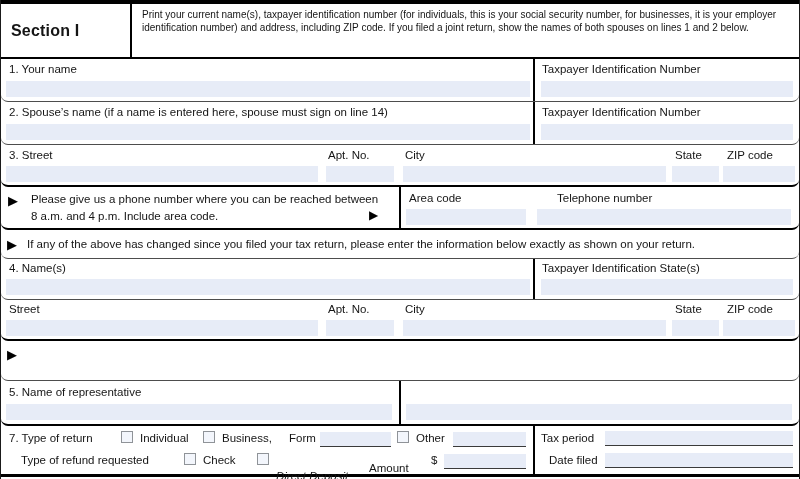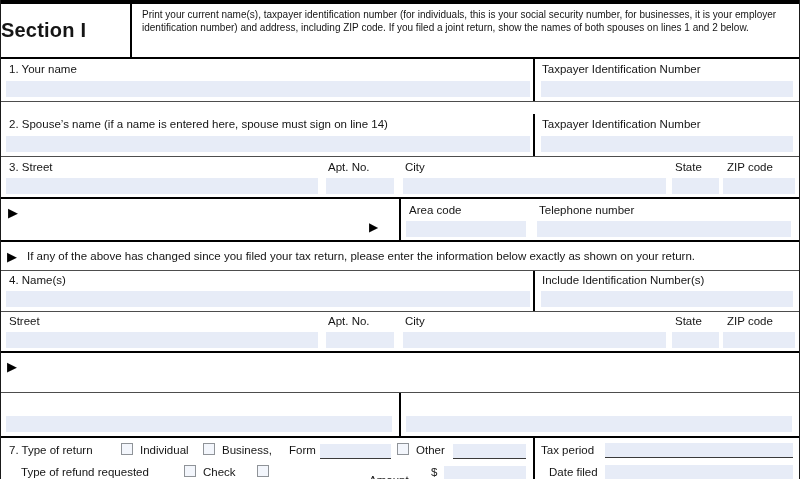--- a/index.html
+++ b/index.html
@@ -6,23 +6,23 @@
   .form{
     position:relative;width:800px;height:479px;box-sizing:border-box;
     background:#fff;border-left:1px solid #1a1a1a;border-right:1px solid #1a1a1a;
     font-family:"Liberation Sans",sans-serif;color:#151515;overflow:hidden;
   }
   .topbar{height:4px;background:#000;}
   .bottombar{height:3px;background:#000;}
   .bottomstrip{height:2px;background:#fff;}
   .header{display:flex;height:55px;box-sizing:border-box;border-bottom:2px solid #000;}
   .section-cell{width:131px;box-sizing:border-box;border-right:2px solid #000;
-    display:flex;align-items:center;font-weight:bold;font-size:20px;letter-spacing:.2px;}
+    display:flex;align-items:center;padding-left:10px;font-weight:bold;font-size:16px;letter-spacing:.2px;}
   .instr-cell{flex:1;padding:4px 10px 2px 10px;font-size:10px;line-height:1.32;}
-  .row{position:relative;box-sizing:border-box;}
+  .row{position:relative;box-sizing:border-box;border-radius:7px;}
   .thin{border-bottom:1px solid #4d4d4d;}
   .thick{border-bottom:2px solid #000;}
   .lbl{position:absolute;font-size:11.5px;white-space:nowrap;}
   .vdiv{position:absolute;top:0;bottom:0;width:2px;background:#000;}
   .vdiv1{position:absolute;top:0;bottom:0;width:1.5px;background:#000;}
   .field{position:absolute;box-sizing:border-box;height:16px;background:#e7ecf7;
     border:none;outline:none;padding:0 3px;font-family:"Liberation Sans",sans-serif;font-size:11px;}
   .ufield{position:absolute;box-sizing:border-box;height:15px;background:#e7ecf7;
     border:none;border-bottom:1.5px solid #3a3a3a;outline:none;padding:0 2px;
     font-family:"Liberation Sans",sans-serif;font-size:11px;}
@@ -43,21 +43,21 @@
   </div>
 
   <div class="row thin" style="height:43px;">
     <span class="lbl" style="left:8px;top:4px;">1. Your name</span>
     <input class="field" style="left: 5px; top: 22px; width: 524px;">
     <div class="vdiv" style="left:532px;"></div>
     <span class="lbl" style="left:541px;top:4px;">Taxpayer Identification Number</span>
     <input class="field" style="left: 540px; top: 22px; width: 252px;">
   </div>
 
-  <div class="row thin" style="height:43px;margin-top:12px;">
+  <div class="row thin" style="height:43px;">
     <span class="lbl" style="left:8px;top:4px;">2. Spouse’s name (if a name is entered here, spouse must sign on line 14)</span>
     <input class="field" style="left: 5px; top: 22px; width: 524px;">
     <div class="vdiv" style="left:532px;"></div>
     <span class="lbl" style="left:541px;top:4px;">Taxpayer Identification Number</span>
     <input class="field" style="left: 540px; top: 22px; width: 252px;">
   </div>
 
   <div class="row thick" style="height:42px;">
     <span class="lbl" style="left:8px;top:4px;">3. Street</span>
     <input class="field" style="left: 5px; top: 21px; width: 312px;">
@@ -66,38 +66,39 @@
     <span class="lbl" style="left:404px;top:4px;">City</span>
     <input class="field" style="left: 402px; top: 21px; width: 263px;">
     <span class="lbl" style="left:674px;top:4px;">State</span>
     <input class="field" style="left: 671px; top: 21px; width: 47px;">
     <span class="lbl" style="left:726px;top:4px;">ZIP code</span>
     <input class="field" style="left: 722px; top: 21px; width: 72px;">
   </div>
 
   <div class="row thick" style="height:43px;">
     <span class="arrow" style="left:7px;top:7px;font-size:13px;">▶</span>
+    <div class="ptext" style="left:30px;top:4px;width:352px;">Please give us a phone number where you can be reached between 8 a.m. and 4 p.m. Include area code.</div>
     <span class="arrow" style="left:368px;top:22px;font-size:12px;">▶</span>
     <div class="vdiv1" style="left:398px;"></div>
     <span class="lbl" style="left:408px;top:5px;">Area code</span>
     <input class="field" style="left: 405px; top: 22px; width: 120px;">
-    <span class="lbl" style="left:538px;top:5px;">Telephone number</span>
+    <span class="lbl" style="left:556px;top:5px;">Telephone number</span>
     <input class="field" style="left: 536px; top: 22px; width: 254px;">
   </div>
 
   <div class="row thin" style="height:29px;">
     <span class="arrow" style="left:6px;top:8px;font-size:13px;">▶</span>
     <span class="lbl" style="left:26px;top:8px;">If any of the above has changed since you filed your tax return, please enter the information below exactly as shown on your return.</span>
   </div>
 
   <div class="row thin" style="height:41px;">
     <span class="lbl" style="left:8px;top:3px;">4. Name(s)</span>
     <input class="field" style="left: 5px; top: 20px; width: 524px;">
     <div class="vdiv" style="left:532px;"></div>
-    <span class="lbl" style="left:541px;top:3px;">Include Identification Number(s)</span>
+    <span class="lbl" style="left:541px;top:3px;">Taxpayer Identification State(s)</span>
     <input class="field" style="left: 540px; top: 20px; width: 252px;">
   </div>
 
   <div class="row thick" style="height:41px;">
     <span class="lbl" style="left:8px;top:3px;">Street</span>
     <input class="field" style="left: 5px; top: 20px; width: 312px;">
     <span class="lbl" style="left:327px;top:3px;">Apt. No.</span>
     <input class="field" style="left: 325px; top: 20px; width: 68px;">
     <span class="lbl" style="left:404px;top:3px;">City</span>
     <input class="field" style="left: 402px; top: 20px; width: 263px;">
@@ -105,20 +106,21 @@
     <input class="field" style="left: 671px; top: 20px; width: 47px;">
     <span class="lbl" style="left:726px;top:3px;">ZIP code</span>
     <input class="field" style="left: 722px; top: 20px; width: 72px;">
   </div>
 
   <div class="row thin" style="height:40px;">
     <span class="arrow" style="left:6px;top:7px;font-size:13px;">▶</span>
   </div>
 
   <div class="row thick" style="height:45px;">
+    <span class="lbl" style="left:8px;top:5px;">5. Name of representative</span>
     <input class="field" style="left: 5px; top: 23px; width: 386px;">
     <div class="vdiv1" style="left:398px;"></div>
     <input class="field" style="left: 405px; top: 23px; width: 386px;">
   </div>
 
   <div class="row" style="height:48px;">
     <span class="lbl" style="left:8px;top:6px;">7. Type of return</span>
     <span class="cb" style="left:120px;top:5px;"></span>
     <span class="lbl" style="left:139px;top:6px;">Individual</span>
     <span class="cb" style="left:202px;top:5px;"></span>

